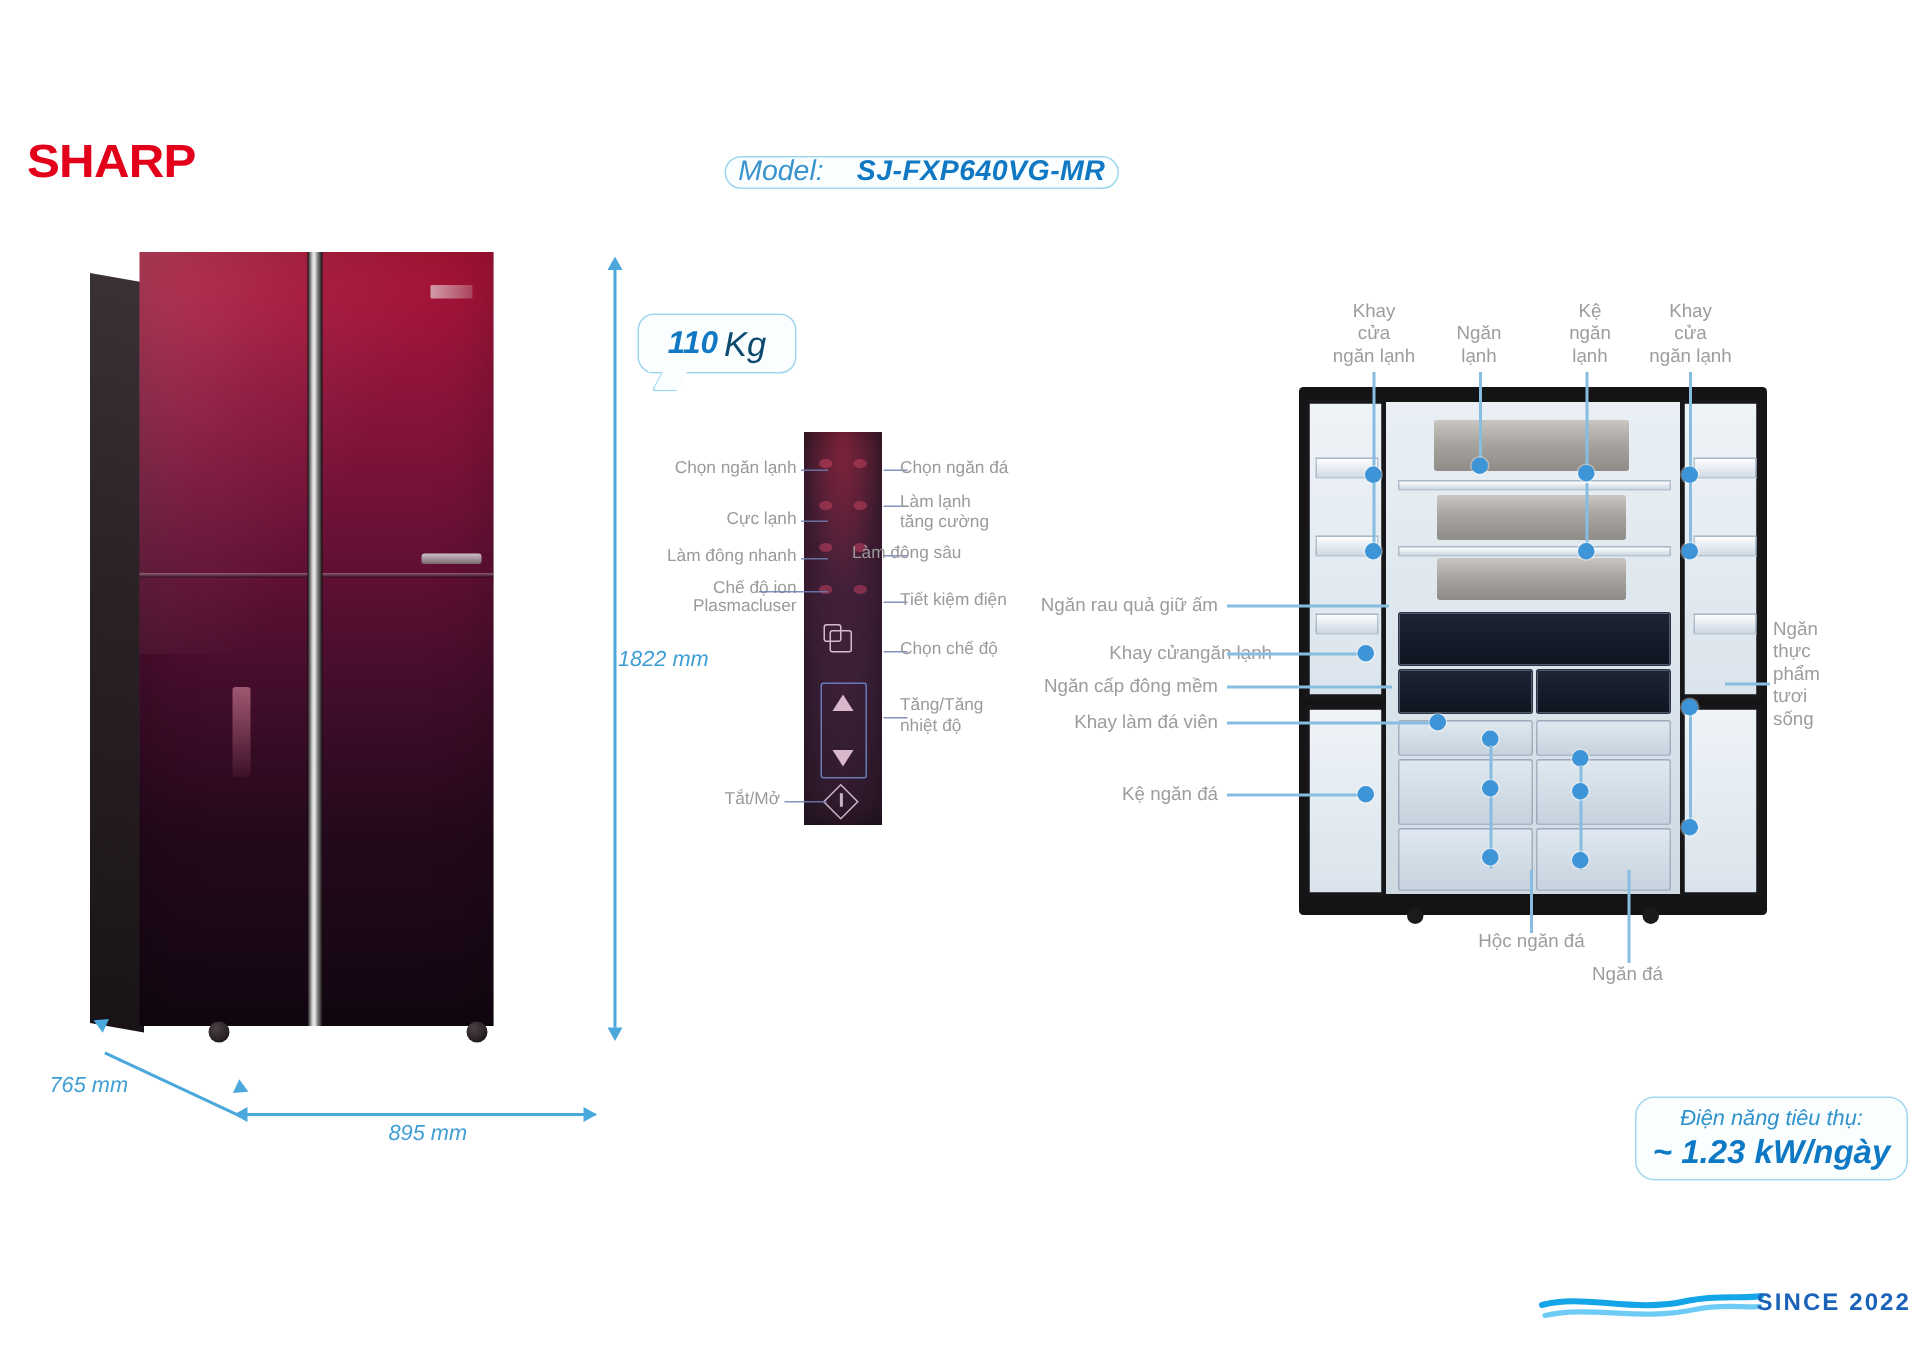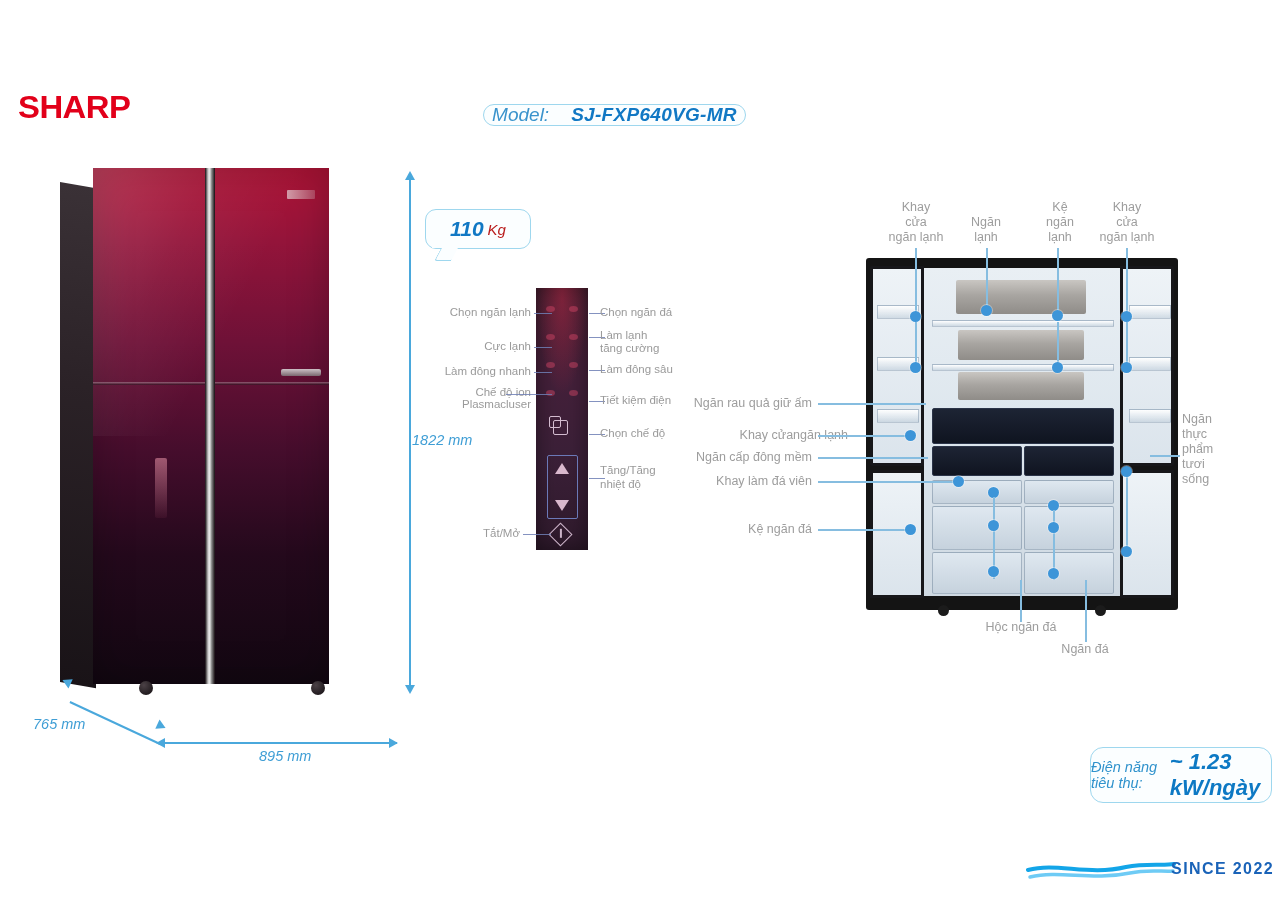--- a/index.html
+++ b/index.html
@@ -37,35 +37,35 @@
     font-size:19px;gap:22px;
   }
   #model-badge .lbl{color:#3a93cc;font-weight:normal;}
   #model-badge .val{color:#1178c4;font-weight:bold;letter-spacing:.3px;}
 
   #weight-badge{
     left:425px;top:209px;width:106px;height:40px;
     font-size:20px;border-radius:11px;
   }
   #weight-badge .num{font-weight:bold;color:#1178c4;font-size:21px;}
-  #weight-badge .unit{color:#b91c1c;font-size:15px;margin-left:4px;}
+  #weight-badge .unit{color:#0c4a6e;font-size:23px;margin-left:4px;}
   #weight-tail{
     position:absolute;left:438px;top:246px;width:16px;height:14px;
     border-left:1.6px solid #9ed7ee;border-bottom:1.6px solid #9ed7ee;
     background:#fbfeff;
     transform:skewX(-28deg);
     border-bottom-left-radius:3px;
   }
   #weight-tail-mask{
     position:absolute;left:432px;top:242px;width:30px;height:6px;background:#fbfeff;
   }
 
   #power-badge{
     left:1090px;top:731px;width:182px;height:56px;
-    flex-direction:row;gap:1px;border-radius:13px;margin-top:16px;
+    flex-direction:column;gap:1px;border-radius:13px;
   }
   #power-badge .l1{font-size:14.5px;color:#2f92cc;}
   #power-badge .l2{font-size:22px;color:#0d79c4;font-weight:bold;}
 
   
   #fridge-photo{position:absolute;left:60px;top:168px;width:310px;height:540px;}
   .fr-side{
     position:absolute;left:0;top:14px;width:36px;height:500px;
     background:linear-gradient(180deg,#3a3136 0%,#2b2227 40%,#191317 100%);
     transform:skewY(10deg);transform-origin:top left;
@@ -308,21 +308,21 @@
   <div class="cp-leader" style="left:523px;top:534px;width:28px;"></div>
 
   <div class="cp-leader" style="left:589px;top:313px;width:16px;"></div>
   <div class="cp-label" style="left:600px;top:306px;text-align:center;">Chọn ngăn đá</div>
 
   <div class="cp-leader" style="left:589px;top:337px;width:16px;"></div>
   <div class="cp-label" style="left:600px;top:329px;">Làm lạnh</div>
   <div class="cp-label" style="left:600px;top:342px;">tăng cường</div>
 
   <div class="cp-leader" style="left:589px;top:370px;width:16px;"></div>
-  <div class="cp-label" style="left:600px;top:363px;">Làm đông sâu</div>
+  <div class="cp-label" style="left:568px;top:363px;">Làm đông sâu</div>
 
   <div class="cp-leader" style="left:589px;top:401px;width:16px;"></div>
   <div class="cp-label" style="left:600px;top:394px;">Tiết kiệm điện</div>
 
   <div class="cp-leader" style="left:589px;top:434px;width:16px;"></div>
   <div class="cp-label" style="left:600px;top:427px;">Chọn chế độ</div>
 
   <div class="cp-leader" style="left:589px;top:478px;width:16px;"></div>
   <div class="cp-label" style="left:600px;top:464px;">Tăng/Tăng</div>
   <div class="cp-label" style="left:600px;top:478px;">nhiệt độ</div>

